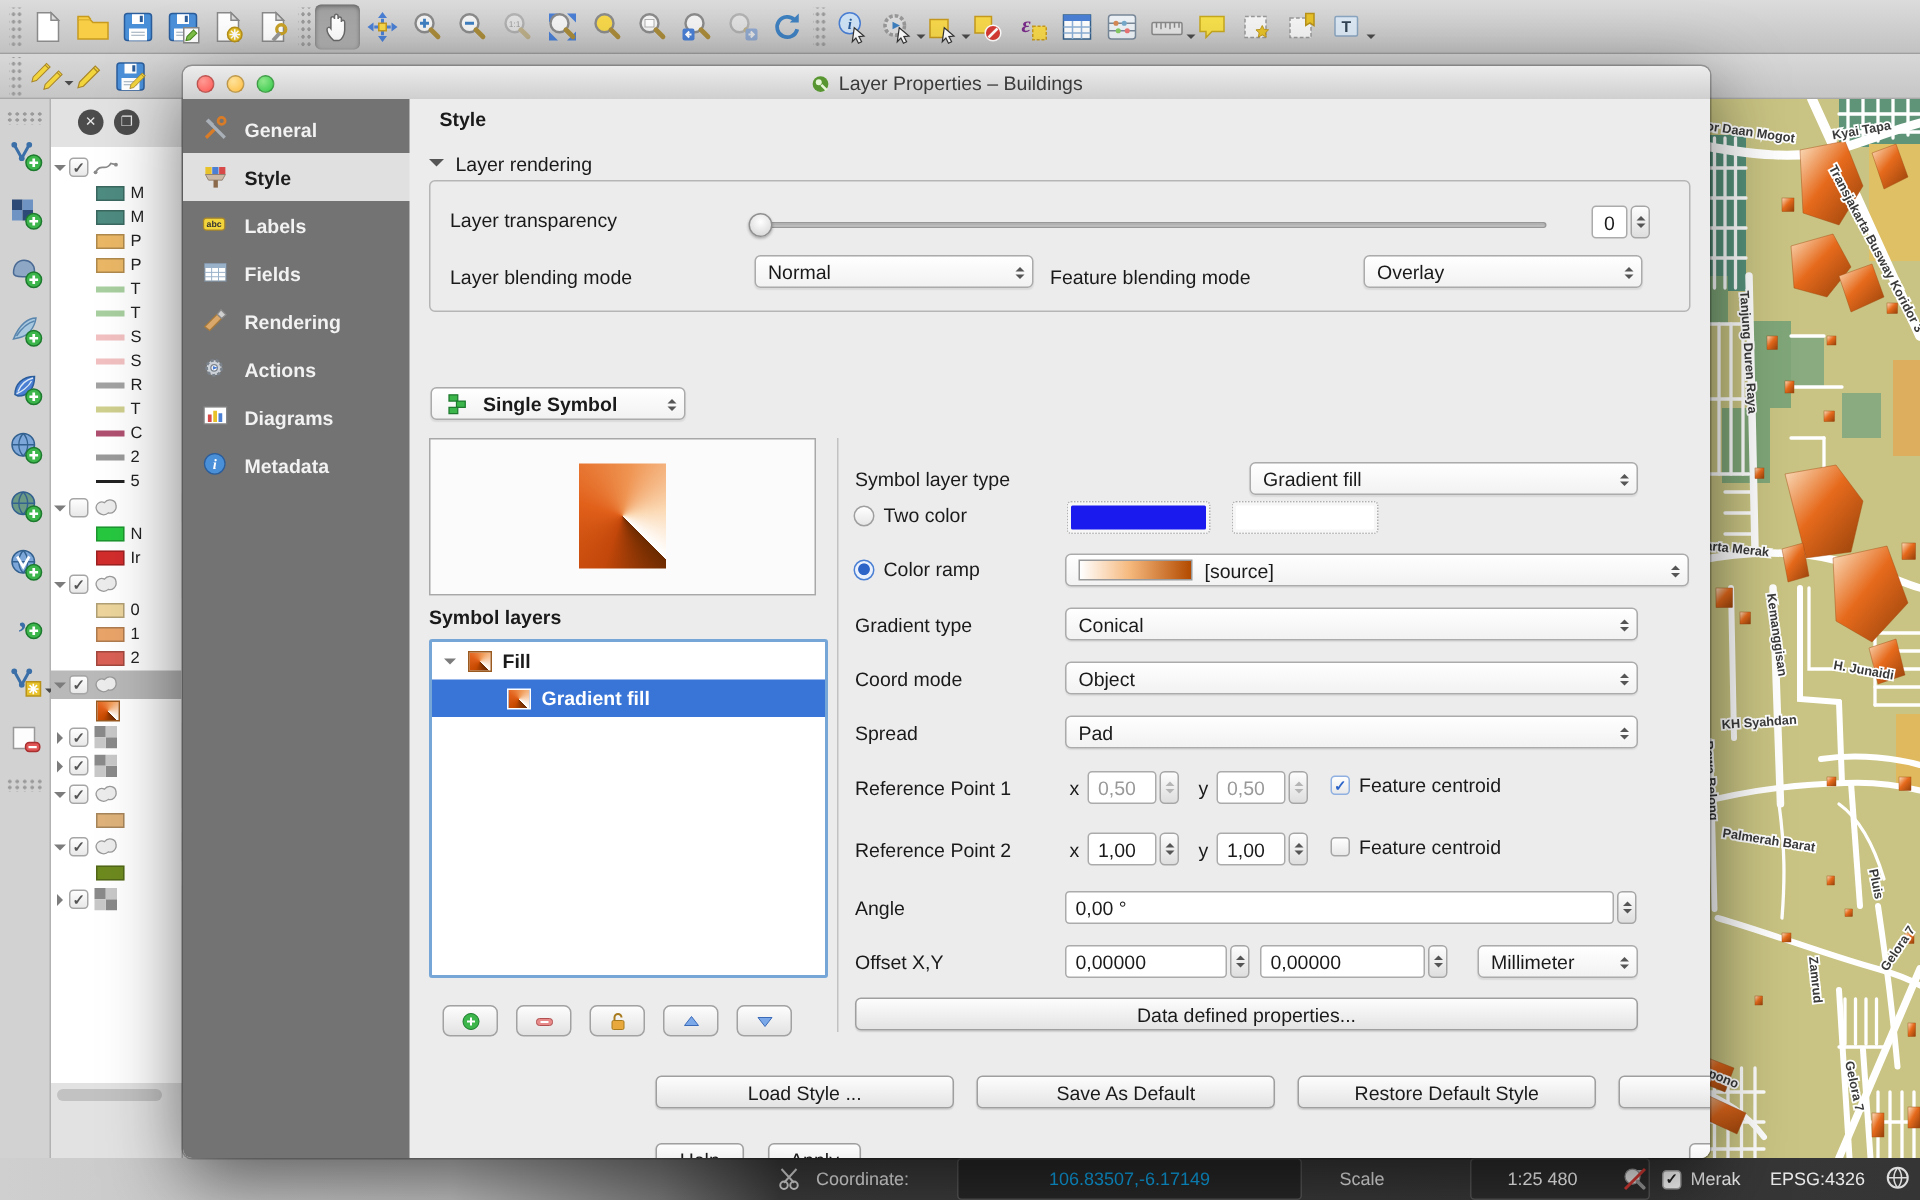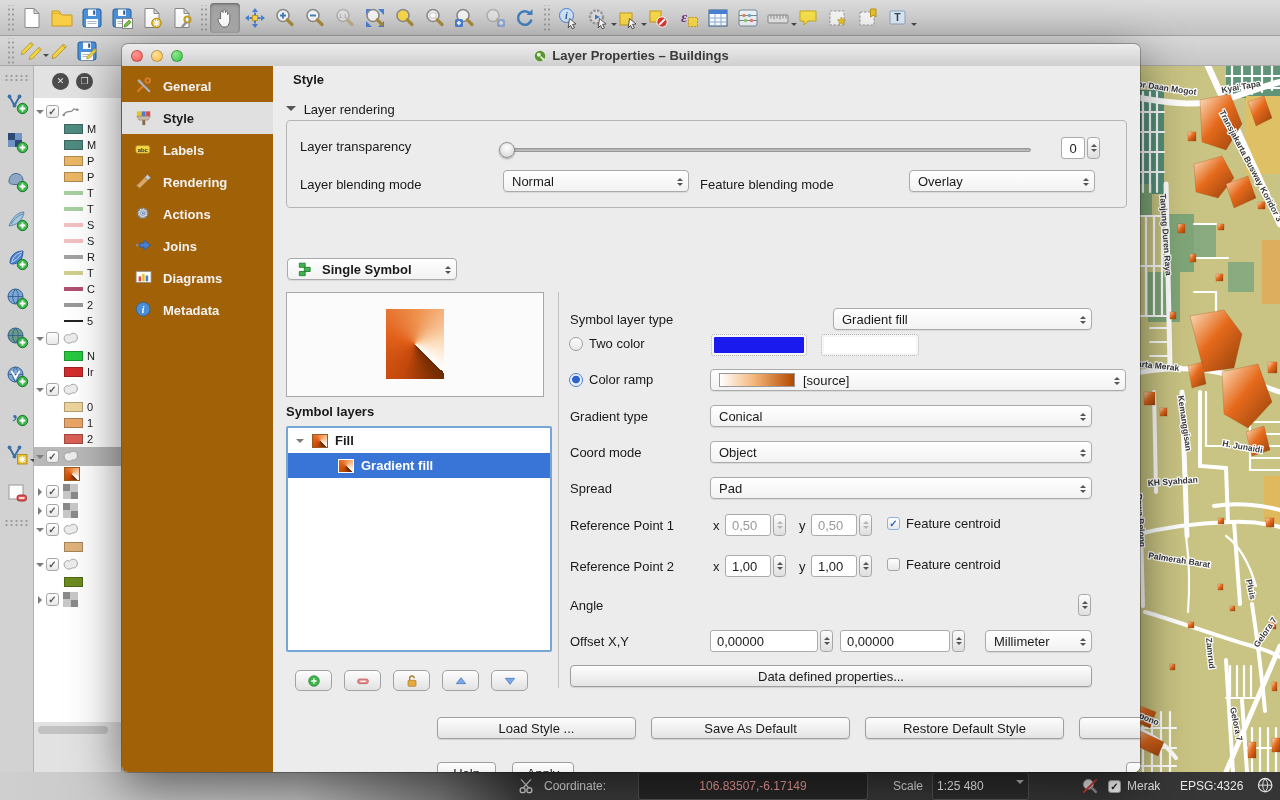--- a/index.html
+++ b/index.html
@@ -47,32 +47,32 @@
   #panel-hscroll{position:absolute;left:4px;bottom:38px;width:70px;height:8px;border-radius:4px;background:#c2c2c2}
 
   
   #map{position:absolute;left:1128px;top:66px;width:152px;height:706px;background:#c9c483;border-left:1px solid #8a8a8a}
   #map svg{display:block}
   .mlabel{font-size:8.5px;font-weight:bold;fill:#3a3a3a;paint-order:stroke;stroke:#ffffff;stroke-width:2.4px;font-family:"Liberation Sans",sans-serif}
 
   
   #statusbar{position:absolute;left:0;top:772px;width:1280px;height:28px;background:linear-gradient(to right,#cfcfcf 0,#c2c2c2 300px,#7e7e7e 440px,#3d3d3d 520px,#353535 1280px);color:#e8e8e8;font-size:12px}
   #statusbar .sit{position:absolute;top:0;height:28px;display:flex;align-items:center}
-  #coord-box{left:638px;width:230px;top:4px;height:20px;background:#282828;border:1px solid #555;border-radius:3px;justify-content:center;color:#fca5a5}
-  #scale-box{left:932px;width:97px;top:4px;height:20px;background:#2e2e2e;border:1px solid #555;border-radius:3px;color:#fff;padding-left:4px}
+  #coord-box{left:638px;width:230px;top:4px;height:20px;background:#282828;border:1px solid #555;border-radius:3px;justify-content:center;color:#0ea5e9}
+  #scale-box{left:980px;width:120px;top:4px;height:20px;background:#2e2e2e;border:1px solid #555;border-radius:3px;color:#fff;padding-left:24px}
   #scale-box .darr{position:absolute;right:4px;top:7px;width:0;height:0;border:4px solid transparent;border-top-color:#bbb}
   .sicon{width:20px;height:20px}.sicon svg{width:100%;height:100%}
 
   
   #dialog{position:absolute;left:122px;top:44px;width:1018px;height:728px;border-radius:6px;background:#ececec;box-shadow:0 14px 50px rgba(0,0,0,.55),0 0 0 1px rgba(0,0,0,.25);overflow:hidden}
-  #titlebar{position:absolute;left:0;top:1px;right:0;height:22px;background:linear-gradient(#ebebeb,#cfcfcf);border-bottom:1px solid #9a9a9a;display:flex;align-items:center;justify-content:center;font-size:13px;font-weight:bold;color:#3a3a3a}
+  #titlebar{position:absolute;left:0;top:1px;right:0;height:22px;background:linear-gradient(#ebebeb,#cfcfcf);border-bottom:1px solid #9a9a9a;display:flex;align-items:center;justify-content:center;font-size:13px;font-weight:normal;color:#3a3a3a}
   #lights{position:absolute;left:9px;top:5px;display:flex;gap:8px}
   .light{width:12px;height:12px;border-radius:50%;border:1px solid rgba(0,0,0,.25)}
   #titleicon{width:14px;height:14px;margin-right:5px}
-  #sidebar{position:absolute;left:0;top:22px;width:171px;bottom:0;background:#a16207}
+  #sidebar{position:absolute;left:0;top:22px;width:171px;bottom:0;background:#737373}
   .tab{height:32px;display:flex;align-items:center;gap:9px;padding-left:12px;color:#f2f2f2;font-size:13px;font-weight:bold}
   .tab.sel{background:#e0e0e0;color:#1c1c1c}
   .icn20{width:20px;height:20px;flex:0 0 auto}.icn20 svg{width:100%;height:100%}
   #content{position:absolute;left:151px;top:22px;right:0;bottom:0;background:#ececec;font-size:13px;color:#1a1a1a}
   .abs{position:absolute}
   .b{font-weight:bold}
   .groupbox{position:absolute;border:1px solid #b5b5b5;border-radius:4px}
   .sec-tri{width:0;height:0;border:5px solid transparent;border-top-color:#555;display:inline-block;margin:4px 4px 0 0;vertical-align:top}
 
   .combo{position:absolute;height:22px;background:linear-gradient(#ffffff,#f2f2f2);border:1px solid #ababab;border-radius:4px;display:flex;align-items:center;padding:0 22px 0 8px;box-shadow:0 1px 1px rgba(0,0,0,.08)}
@@ -962,39 +962,40 @@
           </div>
           <div class="tab">
             <span class="icn20"><svg viewBox="0 0 24 24">
                 <rect x="2" y="6.5" width="17" height="9.5" rx="2.5" fill="#f2d43c" stroke="#a8862a"></rect>
                 <text x="10.5" y="13.8" font-size="7" text-anchor="middle" fill="#333" font-weight="bold" font-family="sans-serif">abc</text>
               </svg></span>
             <span>Labels</span>
           </div>
           <div class="tab">
             <span class="icn20"><svg viewBox="0 0 24 24">
+                <rect x="3" y="4.5" width="17" height="14" fill="#fff" stroke="#7a8a9a"></rect>
+                <rect x="3" y="4.5" width="17" height="3.5" fill="#9ab2c9"></rect>
+                <path d="M3 11.5h17M3 15h17M8.5 8v10.5M14 8v10.5" stroke="#9ab2c9" stroke-width=".8"></path>
+              </svg></span>
+            <span>Fields</span>
+          </div>
+          <div class="tab">
+            <span class="icn20"><svg viewBox="0 0 24 24">
                 <path d="M3 16.5L13 6.5l3.5 3.5L7 19.5z" fill="#d9a86a" stroke="#a87a3a"></path>
                 <path d="M13 6.5L16 3l4 4-3.5 3z" fill="#cfcfcf" stroke="#888"></path>
               </svg></span>
             <span>Rendering</span>
           </div>
           <div class="tab">
             <span class="icn20"><svg viewBox="0 0 24 24">
                 <circle cx="10.5" cy="11" r="6" fill="#cdd2d8" stroke="#7a828c" stroke-width="2.2" stroke-dasharray="2.6 1.6"></circle>
                 <circle cx="10.5" cy="11" r="2.6" fill="#fff" stroke="#7a828c"></circle>
                 <path d="M9.5 9.5l4 1.5-4 1.5z" fill="#4a7fd4"></path>
               </svg></span>
             <span>Actions</span>
-          </div>
-          <div class="tab">
-            <span class="icn20"><svg viewBox="0 0 24 24">
-                <circle cx="3.8" cy="11" r="1.6" fill="#8a8a8a"></circle>
-                <path d="M20 11l-8-5.5v3.2H7v4.6h5v3.2z" fill="#4a7fd4" stroke="#2b5d9b"></path>
-              </svg></span>
-            <span>Joins</span>
           </div>
           <div class="tab">
             <span class="icn20"><svg viewBox="0 0 24 24">
                 <rect x="2.5" y="4" width="18" height="13.5" fill="#fff" stroke="#888"></rect>
                 <rect x="5.5" y="10" width="3" height="6" fill="#d84a4a"></rect>
                 <rect x="9.8" y="7" width="3" height="9" fill="#e8c22a"></rect>
                 <rect x="14" y="9" width="3" height="7" fill="#4a7fd4"></rect>
               </svg></span>
             <span>Diagrams</span>
           </div>
@@ -1192,20 +1193,21 @@
       <div class="stepper" style="left:586px;top:489px">
           <i class="au"></i>
           <i class="ad"></i>
         </div>
       <div class="abs" style="left:614px;top:491px;display:flex;align-items:center;gap:6px">
         <span class="cb"></span>
         <span>Feature centroid</span>
       </div>
 
       <div class="abs" style="left:297px;top:532px">Angle</div>
+      <div class="input" style="left:437px;top:528px;width:366px">0,00 °</div>
       <div class="stepper" style="left:805px;top:528px">
           <i class="au"></i>
           <i class="ad"></i>
         </div>
 
       <div class="abs" style="left:297px;top:568px">Offset X,Y</div>
       <div class="input" style="left:437px;top:564px;width:108px">0,00000</div>
       <div class="stepper" style="left:547px;top:564px">
           <i class="au"></i>
           <i class="ad"></i>

